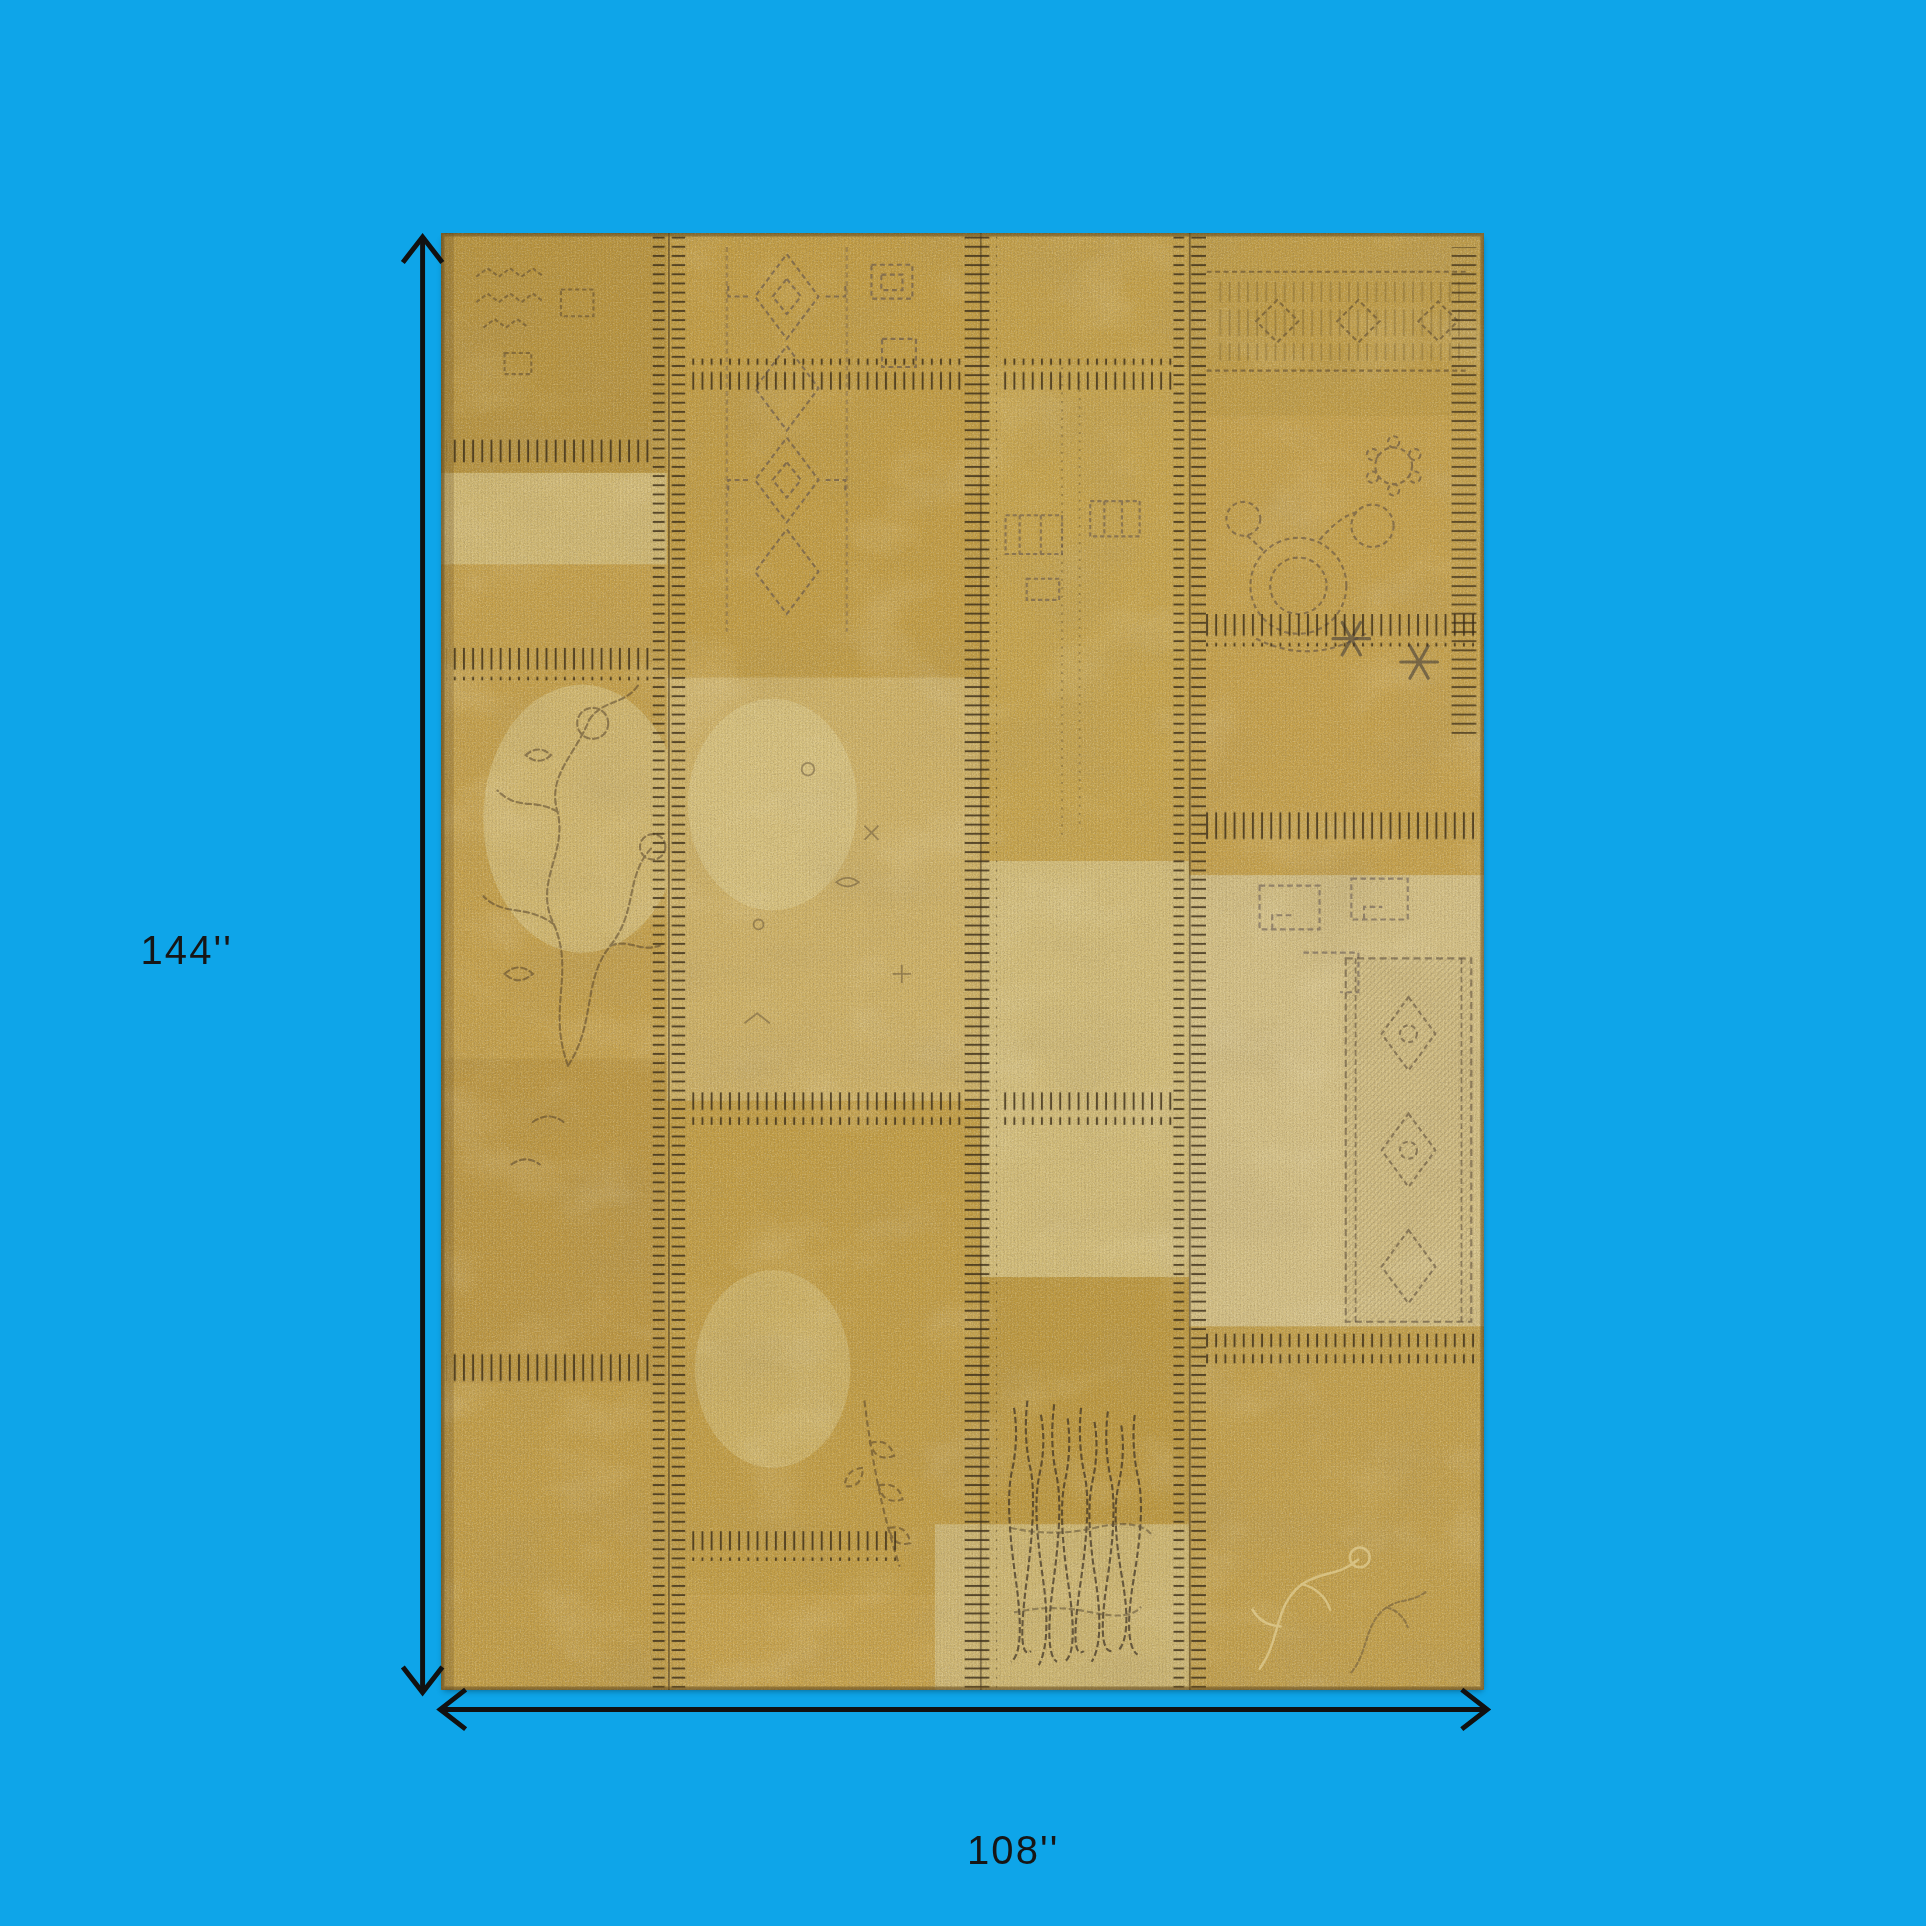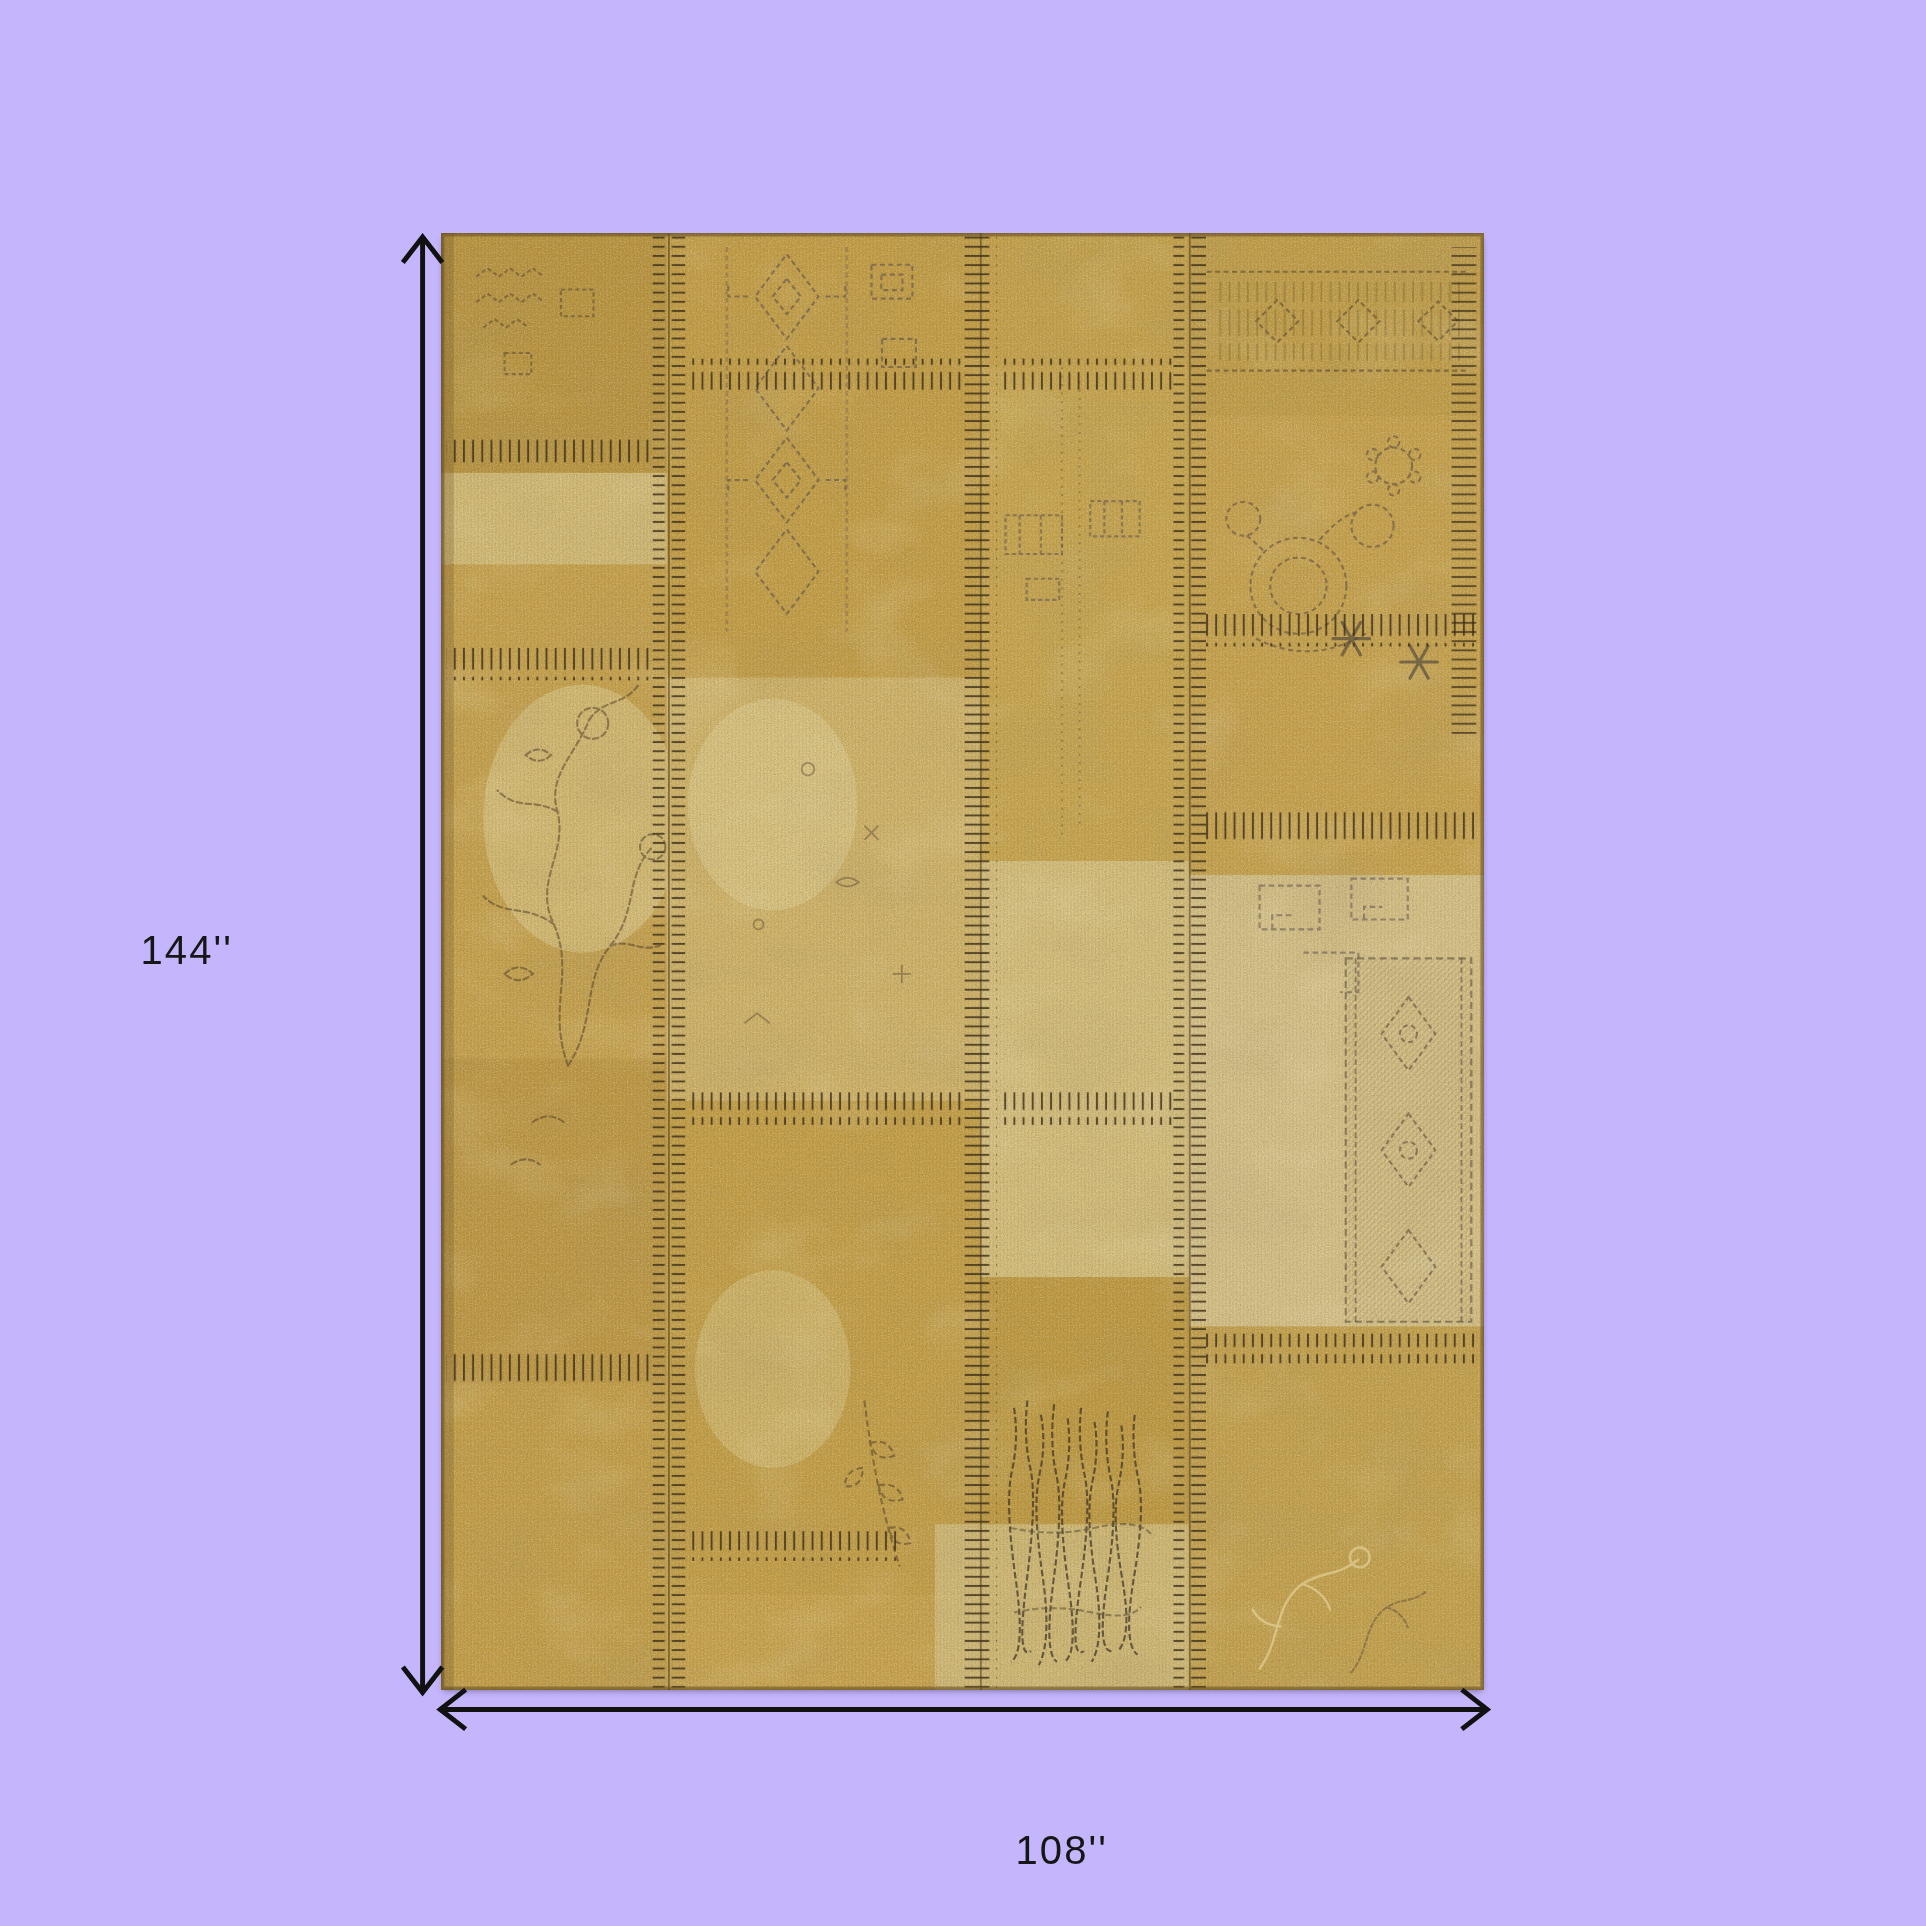--- a/index.html
+++ b/index.html
@@ -1,24 +1,24 @@
 <!DOCTYPE html>
 <html style="font-size:11.3px"><head>
 <meta charset="utf-8">
 <style>
   html,body{margin:0;padding:0;background:#ffffff;}
-  .canvas{position:relative;width:1926px;height:1926px;background:#c4b5fd;overflow:hidden;
+  .canvas{position:relative;width:1926px;height:1926px;background:#0ea5e9;overflow:hidden;
           font-family:"Liberation Sans", sans-serif;}
   .rug-wrap{position:absolute;left:441px;top:233px;width:1043px;height:1457px;
             box-shadow:0 4.2px 6.3px -2.1px rgba(0,0,0,0.28), 2.1px 2.1px 5.6px -2.8px rgba(0,0,0,0.18);}
   .rug-wrap svg{display:block;width:100%;height:100%;}
   .dim-overlay{position:absolute;left:0;top:0;width:1926px;height:1926px;pointer-events:none;}
   .dim-label{position:absolute;color:#161616;font-size:40px;letter-spacing:2.1px;line-height:42px;white-space:nowrap;}
   #height-label{left:106px;top:929px;width:127px;text-align:right;}
-  #width-label{left:967px;top:1829px;width:141px;text-align:right;}
+  #width-label{left:967px;top:1829px;width:141px;text-align:left;}
 </style>
 </head>
 <body>
 
 <div class="canvas">
 
   <div class="rug-wrap">
   <svg viewBox="0 0 1478 2065" preserveAspectRatio="none">
     <defs>
       <pattern id="weave" width="5" height="8" patternUnits="userSpaceOnUse">

